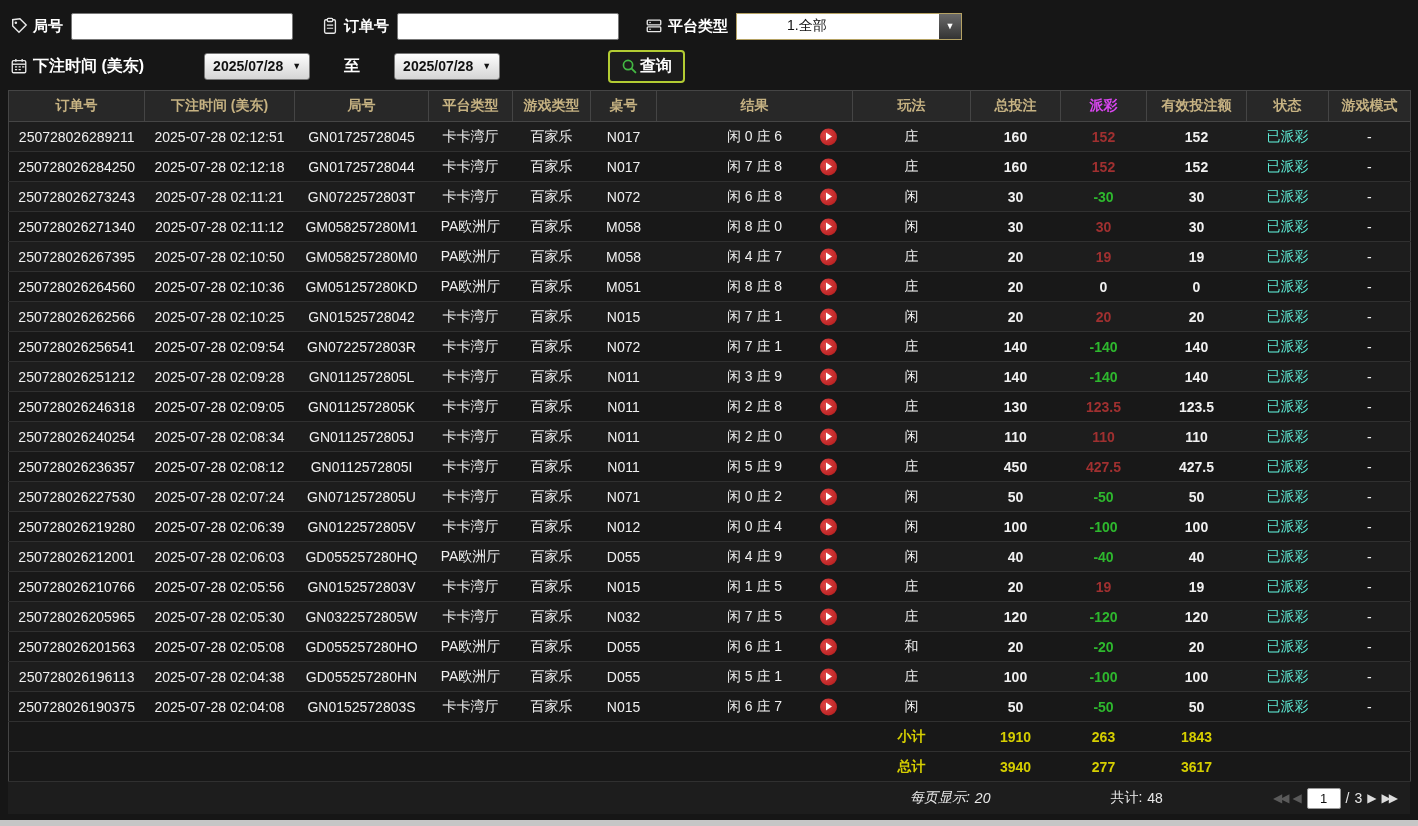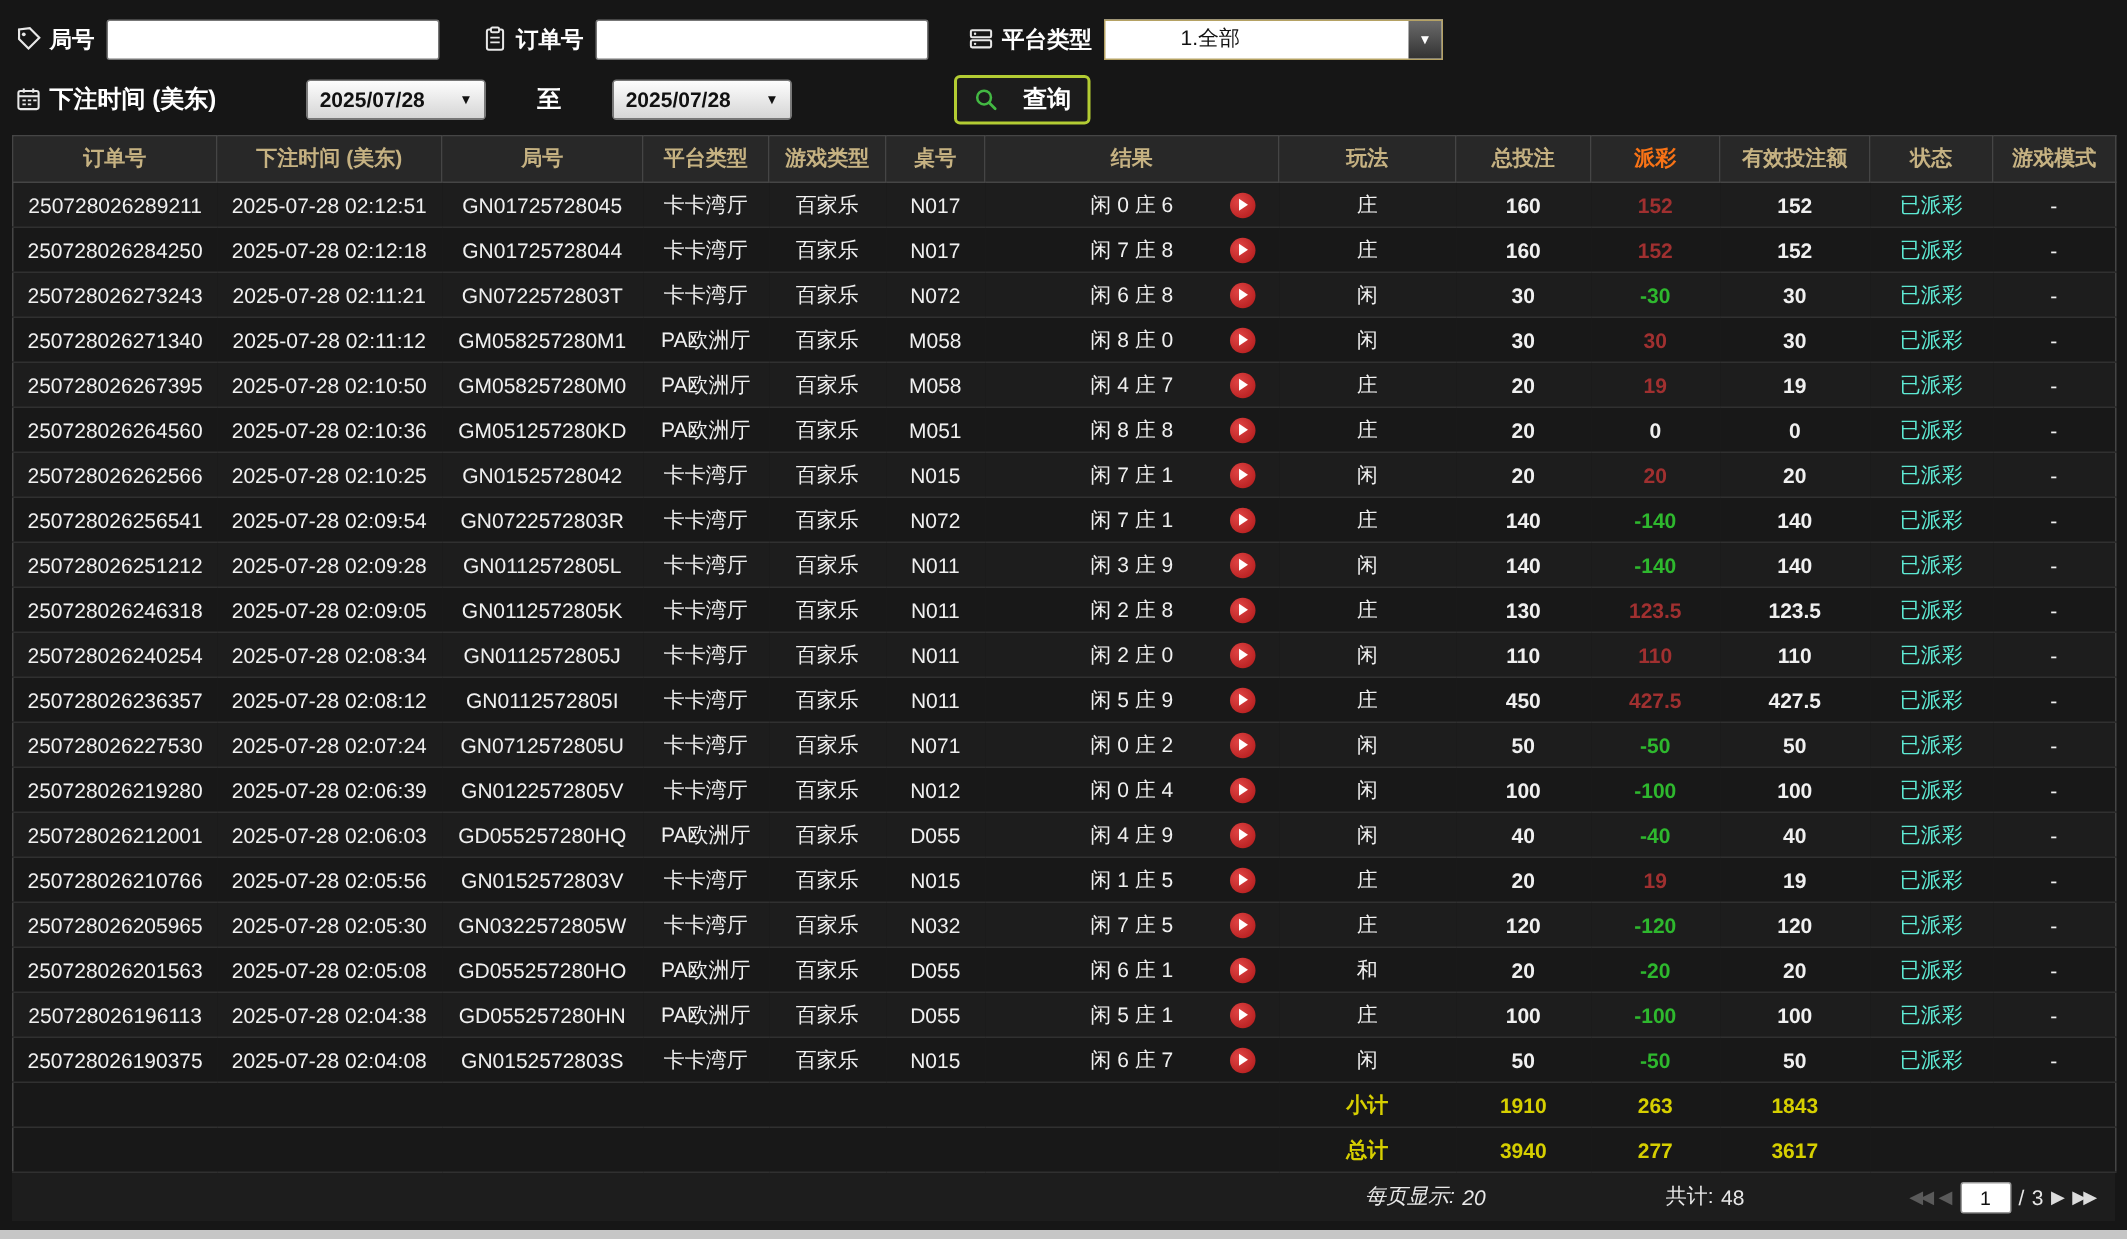--- a/index.html
+++ b/index.html
@@ -29,47 +29,47 @@
     width:226px; height:27px; background:#ffffff; border:1px solid #b5a264;
     display:flex; align-items:stretch; cursor:pointer;padding-left:43px;
   }
   .select-value { flex:1; color:#111; font-size:14px; display:flex; align-items:center; padding-left:7px; }
   .select-arrow {
     width:22px; background:linear-gradient(#6a6a6a,#333);
     color:#fff; font-size:9px; display:flex; align-items:center; justify-content:center;
   }
 
   .date-btn {
-    width:120px; height:27px; border:1px solid #777; border-radius:3px;
+    width:106px; height:27px; border:1px solid #777; border-radius:3px;
     background:linear-gradient(#fdfdfd,#d5d5d5);
     display:flex; align-items:center; justify-content:space-between;
     padding:0 8px; cursor:pointer;
     color:#111; font-size:14px; font-weight:bold;
   }
   .date-btn .dn { font-size:9px; color:#111; }
   .date-from { margin-left:52px; }
   .to-label { margin:0 34px; font-size:16px; }
 
   .query-btn {
     margin-left:108px; height:33px; padding:12px 11px;
     background:#1c1c1c; border:2px solid #b3cc33; border-radius:4px;
-    display:flex; align-items:center; gap:16px; cursor:pointer;
+    display:flex; align-items:center; gap:2px; cursor:pointer;
   }
   .query-btn .qlabel { color:#ffffff; font-weight:bold; font-size:16px; }
 
   
   .btable {
     width:1402px; margin:2px 8px 0 8px; border-collapse:collapse; table-layout:fixed;
     border:1px solid #454545; background:#1a1a1a;
   }
   .btable th {
     background:#282828; color:#c6b282; font-weight:bold; font-size:14px;
     height:31px; border:1px solid #454545; padding:0 2px; white-space:nowrap; overflow:hidden;
   }
-  .btable th.th-payout { color:#f97316; }
+  .btable th.th-payout { color:#d946ef; }
   .btable td {
     color:#f0f0f0; font-size:14px; height:30px; text-align:center;
     border-top:1px solid #303030; border-bottom:1px solid #303030;
     padding:0 2px; white-space:nowrap; overflow:hidden;
   }
   .btable tbody tr:nth-child(odd)  { background:#1d1d1d; }
   .btable tbody tr:nth-child(even) { background:#181818; }
   td.num { font-weight:bold; }
   td.payout-win  { color:#a03030; font-weight:bold; }
   td.payout-loss { color:#2eb82e; font-weight:bold; }

